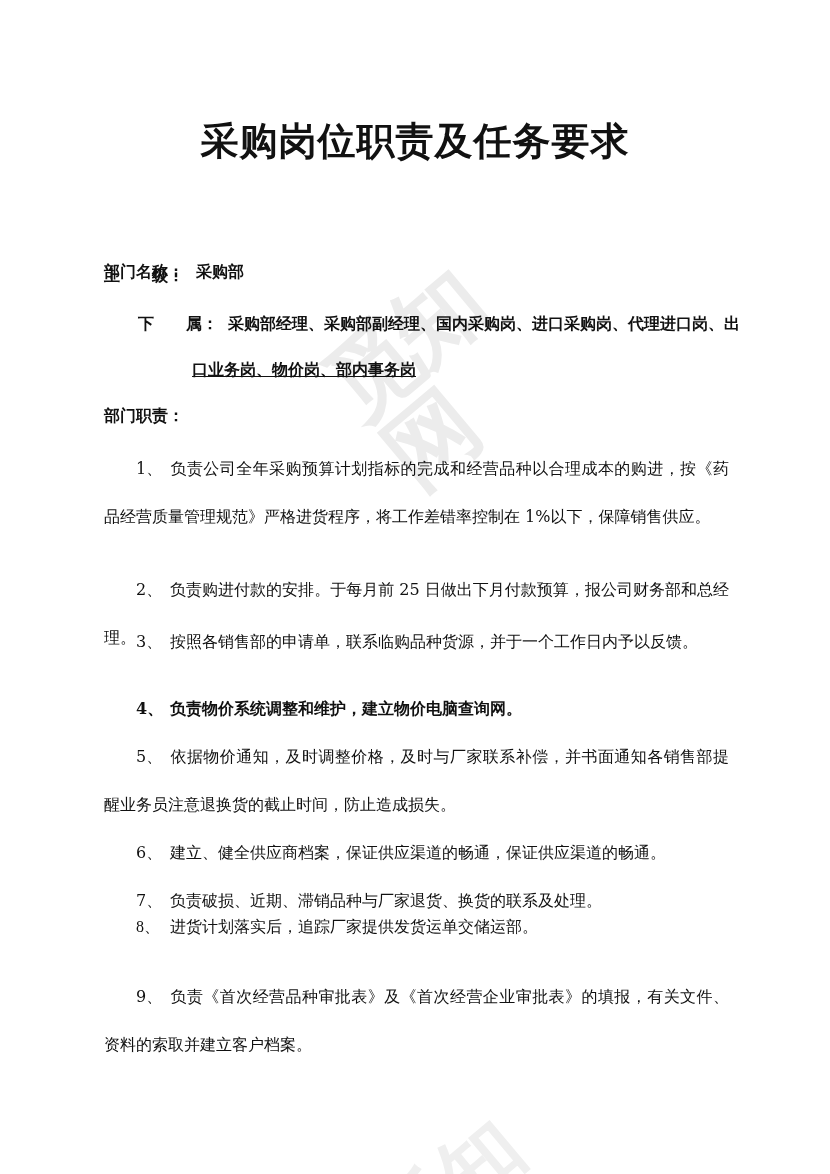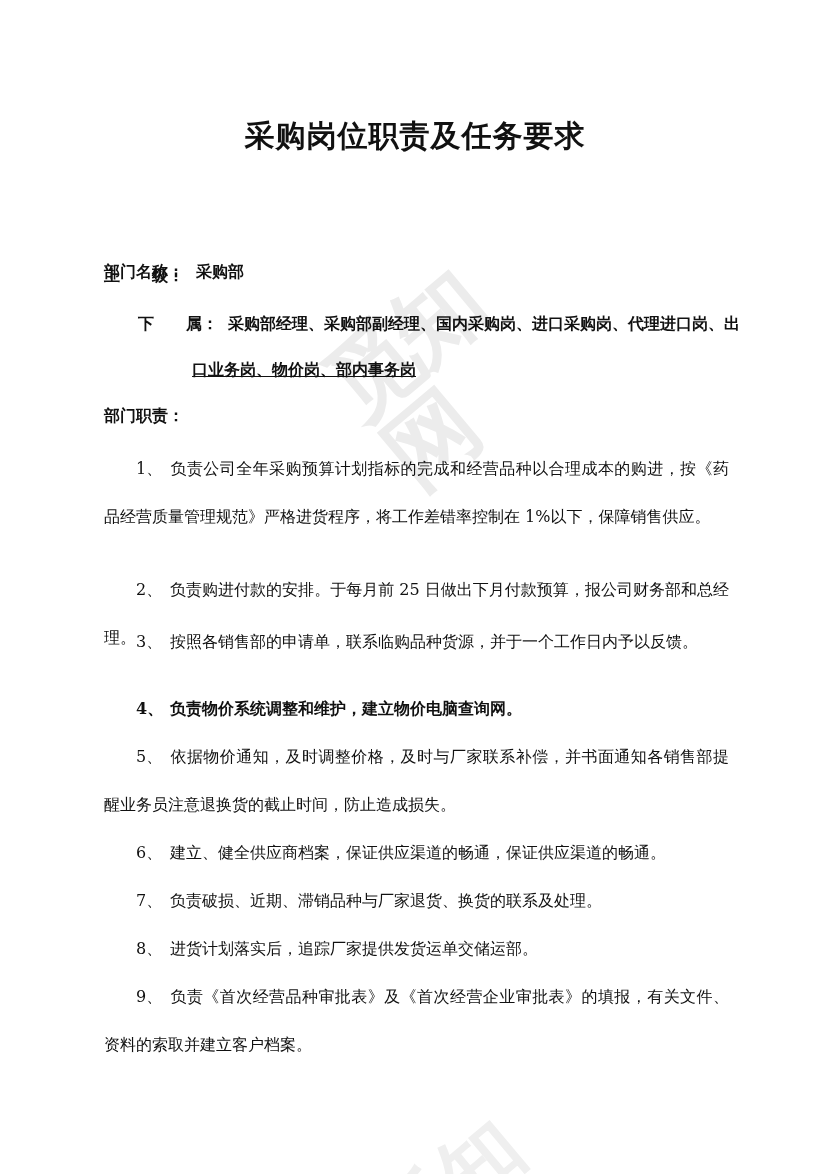--- a/index.html
+++ b/index.html
@@ -6,21 +6,21 @@
   body { width: 830px; height: 1174px; position: relative; overflow: hidden;
          font-family: "DejaVu Serif", "Liberation Serif", serif; color: #111; }
   .watermark { position: absolute; left: 360px; top: 270px; width: 210px; height: 230px;
                transform: rotate(-40deg); color: #ececec; font-size: 90px; font-weight: bold;
                font-family: "DejaVu Sans", sans-serif; letter-spacing: -6px; pointer-events: none;
                z-index: 0; line-height: 1; }
   .watermark2 { position: absolute; left: 370px; top: 1120px; width: 200px; height: 120px;
                 color: #efefef; font-size: 80px; font-weight: bold; transform: rotate(-40deg);
                 font-family: "DejaVu Sans", sans-serif; pointer-events:none; z-index:0; }
   .title { position: absolute; top: 116px; left: 0; width: 830px; text-align: center;
-           font-size: 30px; font-weight: bold; letter-spacing: 1px; z-index: 1; }
+           font-size: 38px; font-weight: bold; letter-spacing: 1px; z-index: 1; }
   .field { position: absolute; left: 104px; font-size: 16px; font-weight: bold; z-index: 1;
            white-space: nowrap; }
   .field .label { display: inline-block; width: 92px; }
   .sub-cont { position: absolute; left: 192px; font-size: 16px; font-weight: bold; z-index:1; white-space: nowrap; }
   .para { position: absolute; left: 104px; width: 625px; font-size: 16px; z-index: 1;
           line-height: 48px; text-align: justify; }
   .para .num { display: inline-block; width: 34px; margin-left: 32px; }
 </style>
 </head>
 <body>
@@ -46,14 +46,14 @@
 
 <div class="field" style="top:406px;">部门职责：</div>
 
 <div class="para" style="top:445px;"><span class="num">1、</span><span>负责公司全年采购预算计划指标的完成和经营品种以合理成本的购进，按《药品经营质量管理规范》严格进货程序，将工作差错率控制在 1%以下，保障销售供应。</span></div>
 <div class="para" style="top:566px;"><span class="num">2、</span><span>负责购进付款的安排。于每月前 25 日做出下月付款预算，报公司财务部和总经理。</span></div>
 <div class="para" style="top:618px;"><span class="num">3、</span><span>按照各销售部的申请单，联系临购品种货源，并于一个工作日内予以反馈。</span></div>
 <div class="para" style="top:685px;font-weight:bold;"><span class="num">4、</span><span>负责物价系统调整和维护，建立物价电脑查询网。</span></div>
 <div class="para" style="top:733px;"><span class="num">5、</span><span>依据物价通知，及时调整价格，及时与厂家联系补偿，并书面通知各销售部提醒业务员注意退换货的截止时间，防止造成损失。</span></div>
 <div class="para" style="top:829px;"><span class="num">6、</span><span>建立、健全供应商档案，保证供应渠道的畅通，保证供应渠道的畅通。</span></div>
 <div class="para" style="top:877px;"><span class="num">7、</span><span>负责破损、近期、滞销品种与厂家退货、换货的联系及处理。</span></div>
-<div class="para" style="top:925px;"><span class="num">8、</span><span>进货计划落实后，追踪厂家提供发货运单交储运部。</span></div>
+<div class="para" style="top:903px;font-family:Liberation Serif, serif;"><span class="num">8、</span><span>进货计划落实后，追踪厂家提供发货运单交储运部。</span></div>
 <div class="para" style="top:973px;"><span class="num">9、</span><span>负责《首次经营品种审批表》及《首次经营企业审批表》的填报，有关文件、资料的索取并建立客户档案。</span></div>
 
 </body></html>

